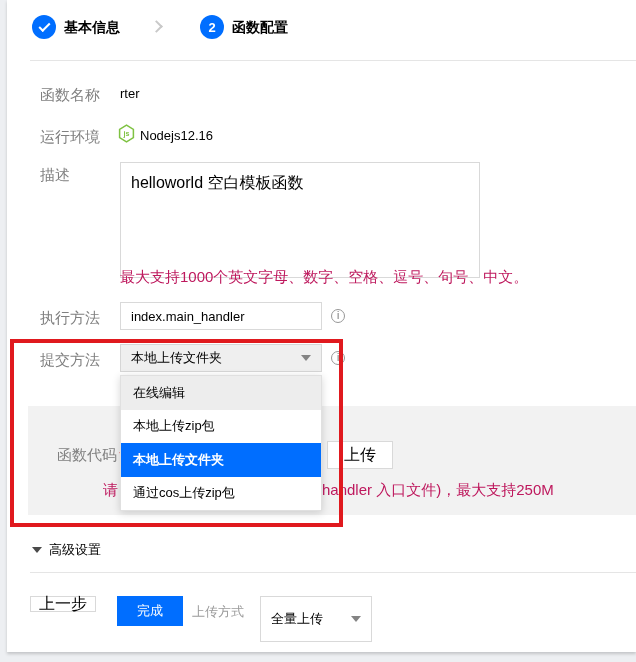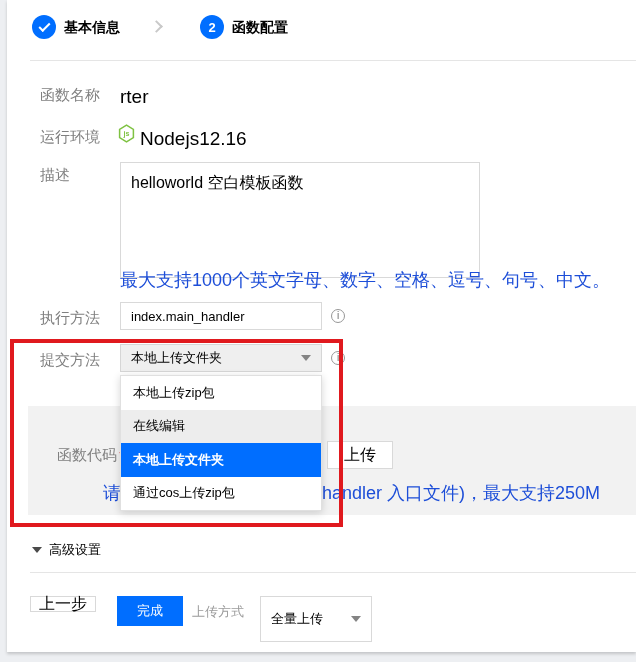--- a/index.html
+++ b/index.html
@@ -15,22 +15,22 @@
                  display:flex; align-items:center; justify-content:center; font-size:13px; font-weight:bold; }
   .check-mark { width:11px; height:6px; border-left:2.5px solid #fff; border-bottom:2.5px solid #fff;
                 transform:rotate(-45deg); margin-top:-3px; }
   .step-label { font-size:14px; font-weight:bold; color:#000; line-height:24px; }
   .chev { width:9px; height:9px; border-top:2px solid #c9c9c9; border-right:2px solid #c9c9c9;
           transform:rotate(45deg); }
   .hsep { height:1px; background:#e5e5e5; }
 
   
   .flabel { font-size:15px; color:#808080; }
-  .fvalue { font-size:19px; color:#000; }
-  .helper { font-size:18px; color:#1d4ed8; }
+  .fvalue { font-size:13px; color:#000; }
+  .helper { font-size:15px; color:#be185d; }
   .tinput { width:202px; height:28px; border:1px solid #d9d9d9; background:#fff; font-size:13px;
             color:#000; padding:0 10px; outline:none; font-family:inherit; }
   .tarea  { width:360px; height:116px; border:1px solid #d9d9d9; background:#fff; font-size:16px;
             color:#000; padding:8px 10px; resize:none; outline:none; font-family:inherit; line-height:1.5; }
   .fselect { height:28px; border:1px solid #d6d6d6; background:#efefef; display:flex; align-items:center;
              font-size:13px; color:#000; padding:0 10px; cursor:pointer; }
   .fselect .txt { flex:1; }
   .caret { width:0; height:0; border-left:5px solid transparent; border-right:5px solid transparent;
            border-top:6px solid #848484; }
   .info-icon { width:14px; height:14px; border:1px solid #979797; border-radius:50%; color:#6e6e6e;
@@ -110,22 +110,22 @@
   <div class="abs panel" style="left:28px; top:406px; width:608px; height:109px;"></div>
   <div class="abs" style="left:57px; top:446px;">
     <span class="flabel">函数代码</span><span class="req">*</span>
   </div>
   <div class="abs btn-plain" style="left:120px; top:441px; width:200px; height:28px;"></div>
   <div class="abs btn-plain" style="left:327px; top:441px; width:66px; height:28px;">上传</div>
   <div class="abs helper" style="left:103px; top:481px; z-index:1;">请</div>
   <div class="abs helper" style="left:322px; top:481px;">handler 入口文件)，最大支持250M</div>
 
   <div class="abs dropdown" style="left:120px; top:375px; width:202px;">
+    <div class="opt hovered">在线编辑</div>
     <div class="opt">本地上传zip包</div>
-    <div class="opt hovered">在线编辑</div>
     <div class="opt selected">本地上传文件夹</div>
     <div class="opt">通过cos上传zip包</div>
   </div>
 
   <div class="abs annotation" style="left:10px; top:339px; width:333px; height:188px;"></div>
 
   <div class="abs" style="left:32px; top:541px; display:flex; align-items:center; gap:7px;">
     <span class="adv-caret"></span>
     <span class="adv-label">高级设置</span>
   </div>

